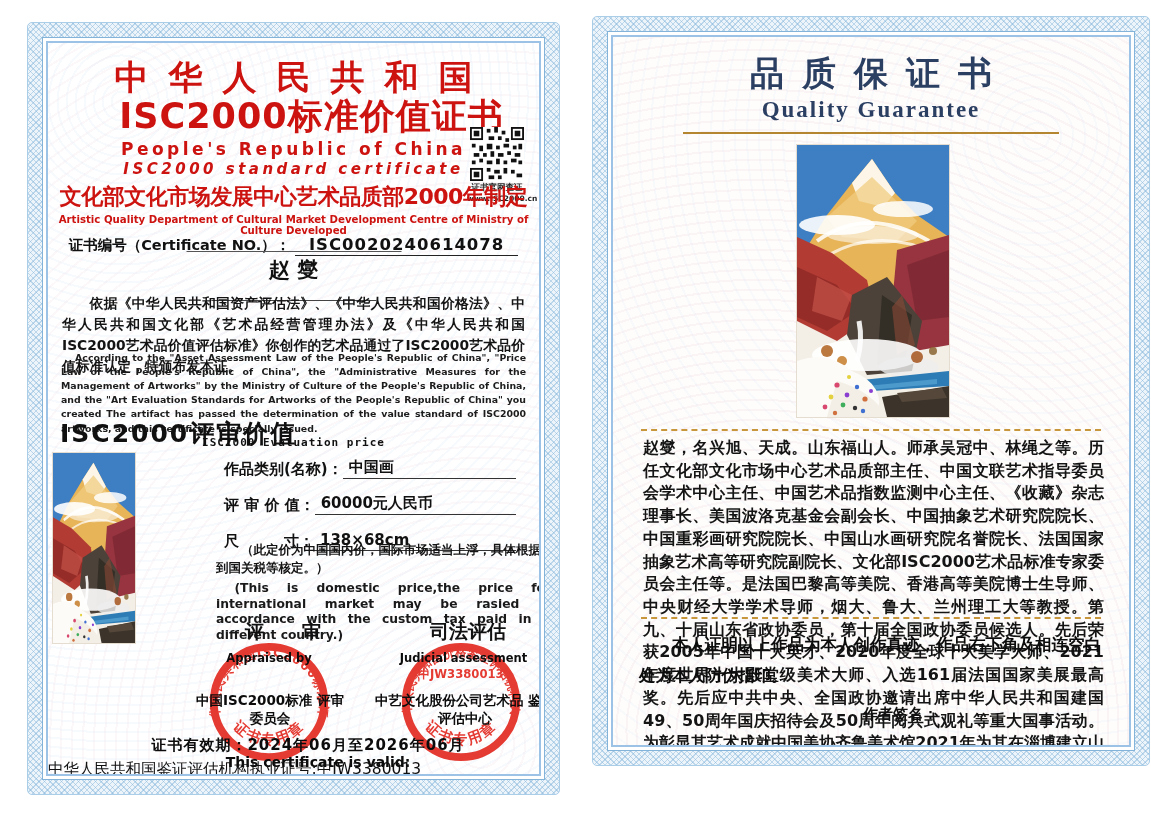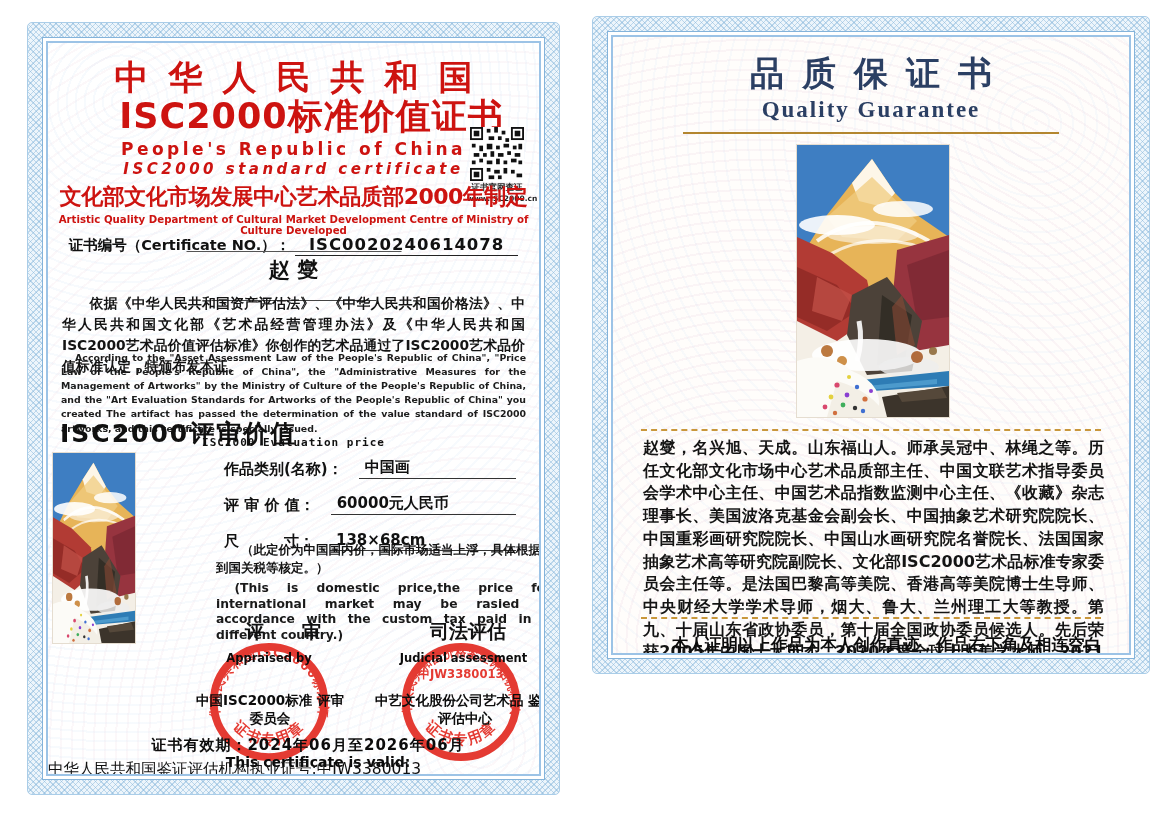--- a/index.html
+++ b/index.html
@@ -10,21 +10,21 @@
     background:
       repeating-linear-gradient(45deg, rgba(126,177,216,.45) 0 1px, rgba(255,255,255,0) 1px 4px),
       repeating-linear-gradient(-45deg, rgba(126,177,216,.45) 0 1px, rgba(255,255,255,0) 1px 4px),
       #edf5fb;
     padding:18px;box-sizing:border-box;}
   .cert-body{position:relative;width:100%;height:100%;background:#fff;
     border:2px solid #9cc3e6;
     box-shadow:0 0 0 3px #ffffff, 0 0 0 4px #84b3da;
     box-sizing:border-box;overflow:hidden;}
   #left-cert{left:27px;top:22px;width:533px;height:773px;}
-  #right-cert{left:592px;top:16px;width:558px;height:658px;}
+  #right-cert{left:592px;top:16px;width:558px;height:750px;}
   #left-cert .cert-body{background:
       repeating-radial-gradient(circle at 15% 8%, rgba(205,225,245,.16) 0 2px, transparent 2px 9px),
       repeating-radial-gradient(circle at 88% 96%, rgba(233,203,216,.14) 0 2px, transparent 2px 11px),
       #fff;}
   #right-cert .cert-body{background:
       repeating-radial-gradient(circle at 28% 98%, rgba(228,198,216,.16) 0 2px, transparent 2px 10px),
       repeating-radial-gradient(circle at 82% 14%, rgba(200,222,245,.13) 0 2px, transparent 2px 12px),
       #fffdfb;}
   .abs{position:absolute;}
 
@@ -47,21 +47,21 @@
   .l-name{top:213px;left:50%;transform:translateX(-50%);font-size:21px;font-weight:800;color:#111;
     border-bottom:1.5px solid #444;padding:0 58px 16px;white-space:nowrap;}
   .l-para-cn{top:250px;left:14px;right:14px;margin:0;font-size:13.8px;font-weight:600;line-height:1.52;
     text-align:justify;text-indent:2em;color:#141414;}
   .l-para-en{top:308px;left:13px;right:13px;margin:0;font-size:9.4px;font-weight:600;line-height:1.5;
     text-align:justify;text-indent:1.5em;color:#1c1c1c;}
   .l-sec-cn{top:362px;left:0;right:0;text-align:left;font-size:25px;font-weight:800;letter-spacing:2px;color:#101010;margin:12px;}
   .l-sec-en{top:393px;left:0;right:0;text-align:center;font-size:11px;font-weight:700;
     font-family:"DejaVu Sans Mono","Liberation Mono",monospace;letter-spacing:1px;color:#101010;}
   .fields{top:414px;left:176px;width:292px;}
-  .frow{display:flex;align-items:flex-end;margin-bottom:14px;height:22px;gap:16px;}
+  .frow{display:flex;align-items:flex-end;margin-bottom:14px;height:22px;}
   .flabel{font-size:15px;font-weight:700;color:#111;white-space:nowrap;}
   .fvalue{flex:1;font-size:15px;font-weight:800;color:#111;border-bottom:1.5px solid #333;padding:0 0 1px 6px;white-space:nowrap;}
   .l-note-cn{top:498px;left:168px;width:348px;margin:0;font-size:12.5px;font-weight:700;line-height:1.4;
     text-indent:2em;color:#141414;}
   .l-note-en{top:538px;left:168px;width:335px;margin:0;font-size:12.3px;font-weight:700;line-height:1.28;
     text-align:justify;text-indent:1.5em;color:#1a1a1a;}
   .zone{top:572px;left:0;right:0;height:160px;}
   .ah1{left:150px;width:170px;top:4px;text-align:center;font-size:19px;font-weight:800;color:#111;}
   .ah2{left:335px;width:170px;top:4px;text-align:center;font-size:19px;font-weight:800;color:#111;}
   .stamp{width:126px;height:126px;top:24px;opacity:.9;}

